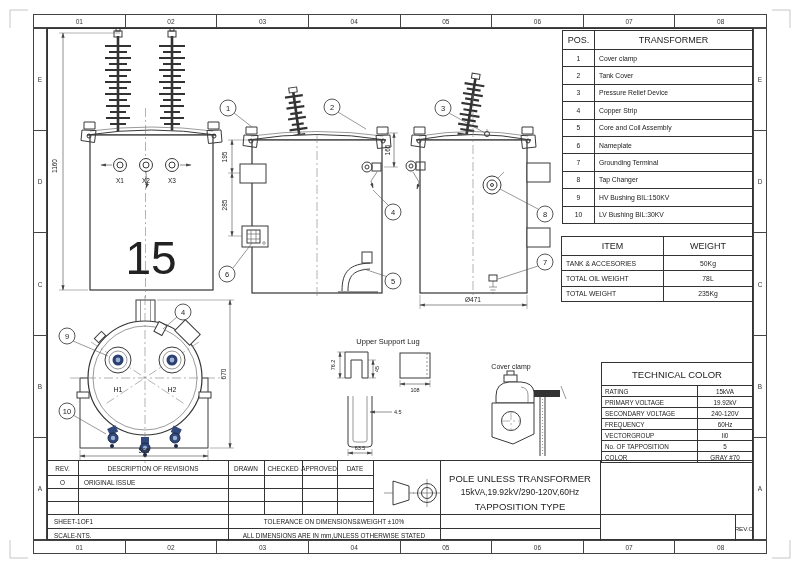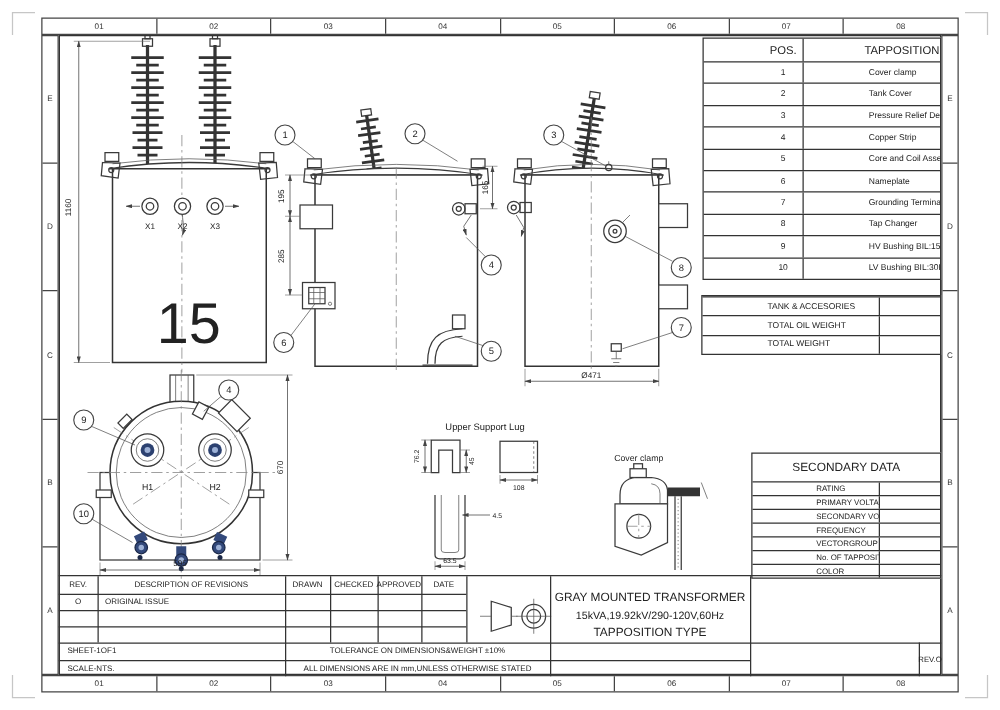--- a/index.html
+++ b/index.html
@@ -34,21 +34,21 @@
   .t6{font-size:6.5px;}
   .t7{font-size:7px;}
   .t75{font-size:7.5px;}
   .bt{font-size:7.5px;}
   .t15{font-size:46px;font-family:"DejaVu Serif",serif;fill:#3f3f3f;}
   .balloon{fill:#fff;stroke:#444;stroke-width:.9;}
   
   .tbl{position:absolute;background:#fff;border:1.1px solid #333;box-sizing:border-box;}
   .trow{display:flex;box-sizing:border-box;border-top:1px solid #333;align-items:stretch;}
   .trow.first{border-top:none;}
-  .c{box-sizing:border-box;display:flex;align-items:center;overflow:hidden;white-space:nowrap;margin-left:48px;}
+  .c{box-sizing:border-box;display:flex;align-items:center;overflow:hidden;white-space:nowrap;}
   .c.r{border-right:1px solid #333;}
   .cc{justify-content:center;}
   .pl{padding-left:4px;}
   
   .bb{position:absolute;left:47px;top:460px;width:706px;height:80px;box-sizing:border-box;border-top:1px solid #333;}
   .bb i{position:absolute;background:#333;}
   .bb .v{width:1px;}
   .bb .h{height:1px;}
   .lb{position:absolute;font-size:6.4px;white-space:nowrap;transform:translate(-50%,-50%);color:#222;}
   .lb.ll{transform:translate(0,-50%);}
@@ -389,21 +389,21 @@
     <div class="bc">D</div>
     <div class="bc">C</div>
     <div class="bc">B</div>
     <div class="bc">A</div>
   </div>
   <div class="frame"></div>
 
   <div class="tbl" style="left:562px;top:30px;width:191px;">
     <div class="trow first" style="height:18px;font-size:9px;">
       <div class="c r cc" style="width:32px;">POS.</div>
-      <div class="c cc" style="flex:1;">TAPPOSITION</div>
+      <div class="c cc" style="flex:1;">TRANSFORMER</div>
     </div>
     <div class="trow" style="height:17.4px;font-size:6.8px;">
       <div class="c r cc" style="width:32px;">1</div>
       <div class="c pl" style="flex:1;">Cover clamp</div>
     </div>
     <div class="trow" style="height:17.4px;font-size:6.8px;">
       <div class="c r cc" style="width:32px;">2</div>
       <div class="c pl" style="flex:1;">Tank Cover</div>
     </div>
     <div class="trow" style="height:17.4px;font-size:6.8px;">
@@ -434,36 +434,40 @@
       <div class="c r cc" style="width:32px;">9</div>
       <div class="c pl" style="flex:1;">HV Bushing BIL:150KV</div>
     </div>
     <div class="trow" style="height:17.4px;font-size:6.8px;">
       <div class="c r cc" style="width:32px;">10</div>
       <div class="c pl" style="flex:1;">LV Bushing BIL:30KV</div>
     </div>
   </div>
 
   <div class="tbl" style="left:561px;top:236px;width:192px;">
+    <div class="trow first" style="height:18px;font-size:9px;">
+      <div class="c r cc" style="width:102px;">ITEM</div>
+      <div class="c cc" style="flex:1;">WEIGHT</div>
+    </div>
     <div class="trow" style="height:15.3px;font-size:6.8px;">
       <div class="c r pl" style="width:102px;">TANK &amp; ACCESORIES</div>
       <div class="c cc" style="flex:1;">50Kg</div>
     </div>
     <div class="trow" style="height:15.3px;font-size:6.8px;">
       <div class="c r pl" style="width:102px;">TOTAL OIL WEIGHT</div>
       <div class="c cc" style="flex:1;">78L</div>
     </div>
     <div class="trow" style="height:15.3px;font-size:6.8px;">
       <div class="c r pl" style="width:102px;">TOTAL WEIGHT</div>
       <div class="c cc" style="flex:1;">235Kg</div>
     </div>
   </div>
 
   <div class="tbl" style="left:601px;top:362px;width:152px;">
-    <div class="trow first cc" style="height:22px;font-size:9.5px;justify-content:center;align-items:center;display:flex;">SECONDARY DATA</div>
+    <div class="trow first cc" style="height:22px;font-size:9.5px;justify-content:center;align-items:center;display:flex;">TECHNICAL COLOR</div>
     <div class="trow" style="height:11px;font-size:6.3px;">
       <div class="c r" style="width:96px;padding-left:3px;">RATING</div>
       <div class="c cc" style="flex:1;">15kVA</div>
     </div>
     <div class="trow" style="height:11px;font-size:6.3px;">
       <div class="c r" style="width:96px;padding-left:3px;">PRIMARY VOLTAGE</div>
       <div class="c cc" style="flex:1;">19.92kV</div>
     </div>
     <div class="trow" style="height:11px;font-size:6.3px;">
       <div class="c r" style="width:96px;padding-left:3px;">SECONDARY VOLTAGE</div>
@@ -507,19 +511,19 @@
     <span class="lb" style="left:199px;top:7px;">DRAWN</span>
     <span class="lb" style="left:236px;top:7px;">CHECKED</span>
     <span class="lb" style="left:272px;top:7px;">APPROVED</span>
     <span class="lb" style="left:308px;top:7px;">DATE</span>
     <span class="lb" style="left:15.5px;top:20.5px;">O</span>
     <span class="lb ll" style="left:37px;top:20.5px;">ORIGINAL ISSUE</span>
     <span class="lb ll" style="left:7px;top:60px;">SHEET-1OF1</span>
     <span class="lb" style="left:287px;top:60px;">TOLERANCE ON DIMENSIONS&amp;WEIGHT ±10%</span>
     <span class="lb ll" style="left:7px;top:73.5px;">SCALE-NTS.</span>
     <span class="lb" style="left:287px;top:73.5px;">ALL DIMENSIONS ARE IN mm,UNLESS OTHERWISE STATED</span>
-    <span class="lb" style="left:473px;top:17px;font-size:9.5px;">GRAY MOUNTED TRANSFORMER</span>
+    <span class="lb" style="left:473px;top:17px;font-size:9.5px;">POLE UNLESS TRANSFORMER</span>
     <span class="lb" style="left:473px;top:31px;font-size:8.5px;">15kVA,19.92kV/290-120V,60Hz</span>
     <span class="lb" style="left:473px;top:45px;font-size:9.5px;">TAPPOSITION TYPE</span>
     <span class="lb" style="left:697px;top:66.5px;font-size:6.2px;">REV.O</span>
   </div>
 
 </div>
 
 </body></html>

